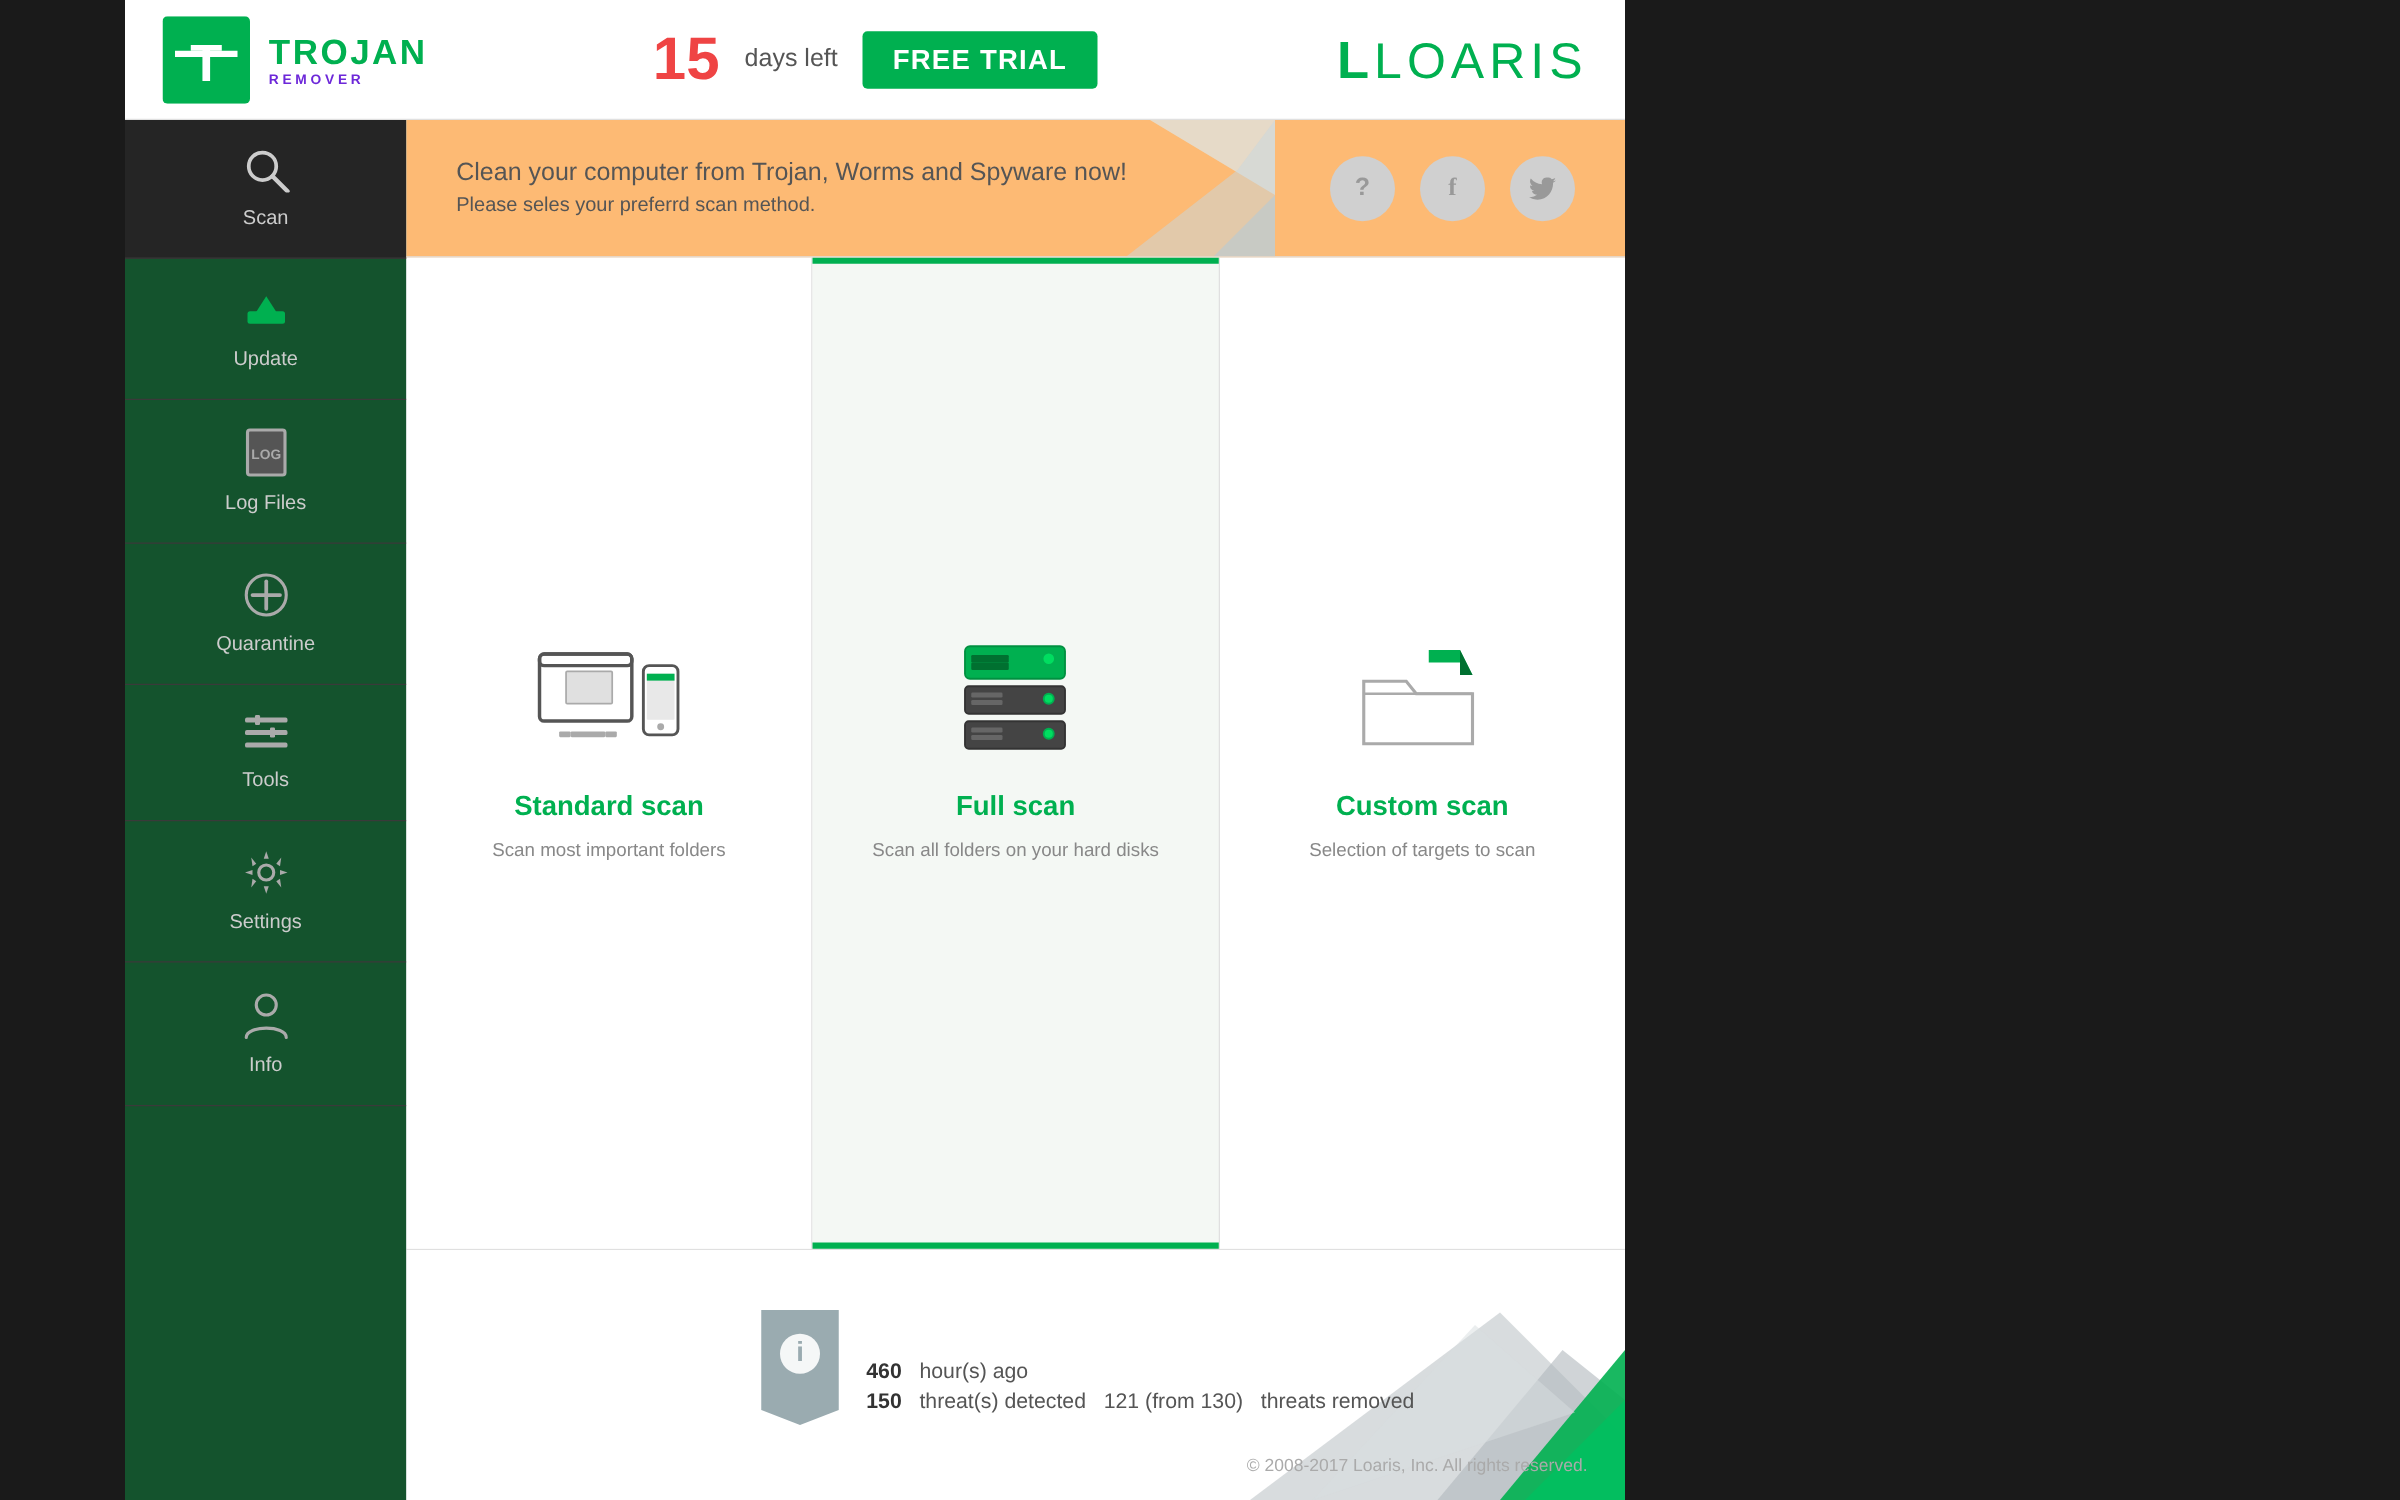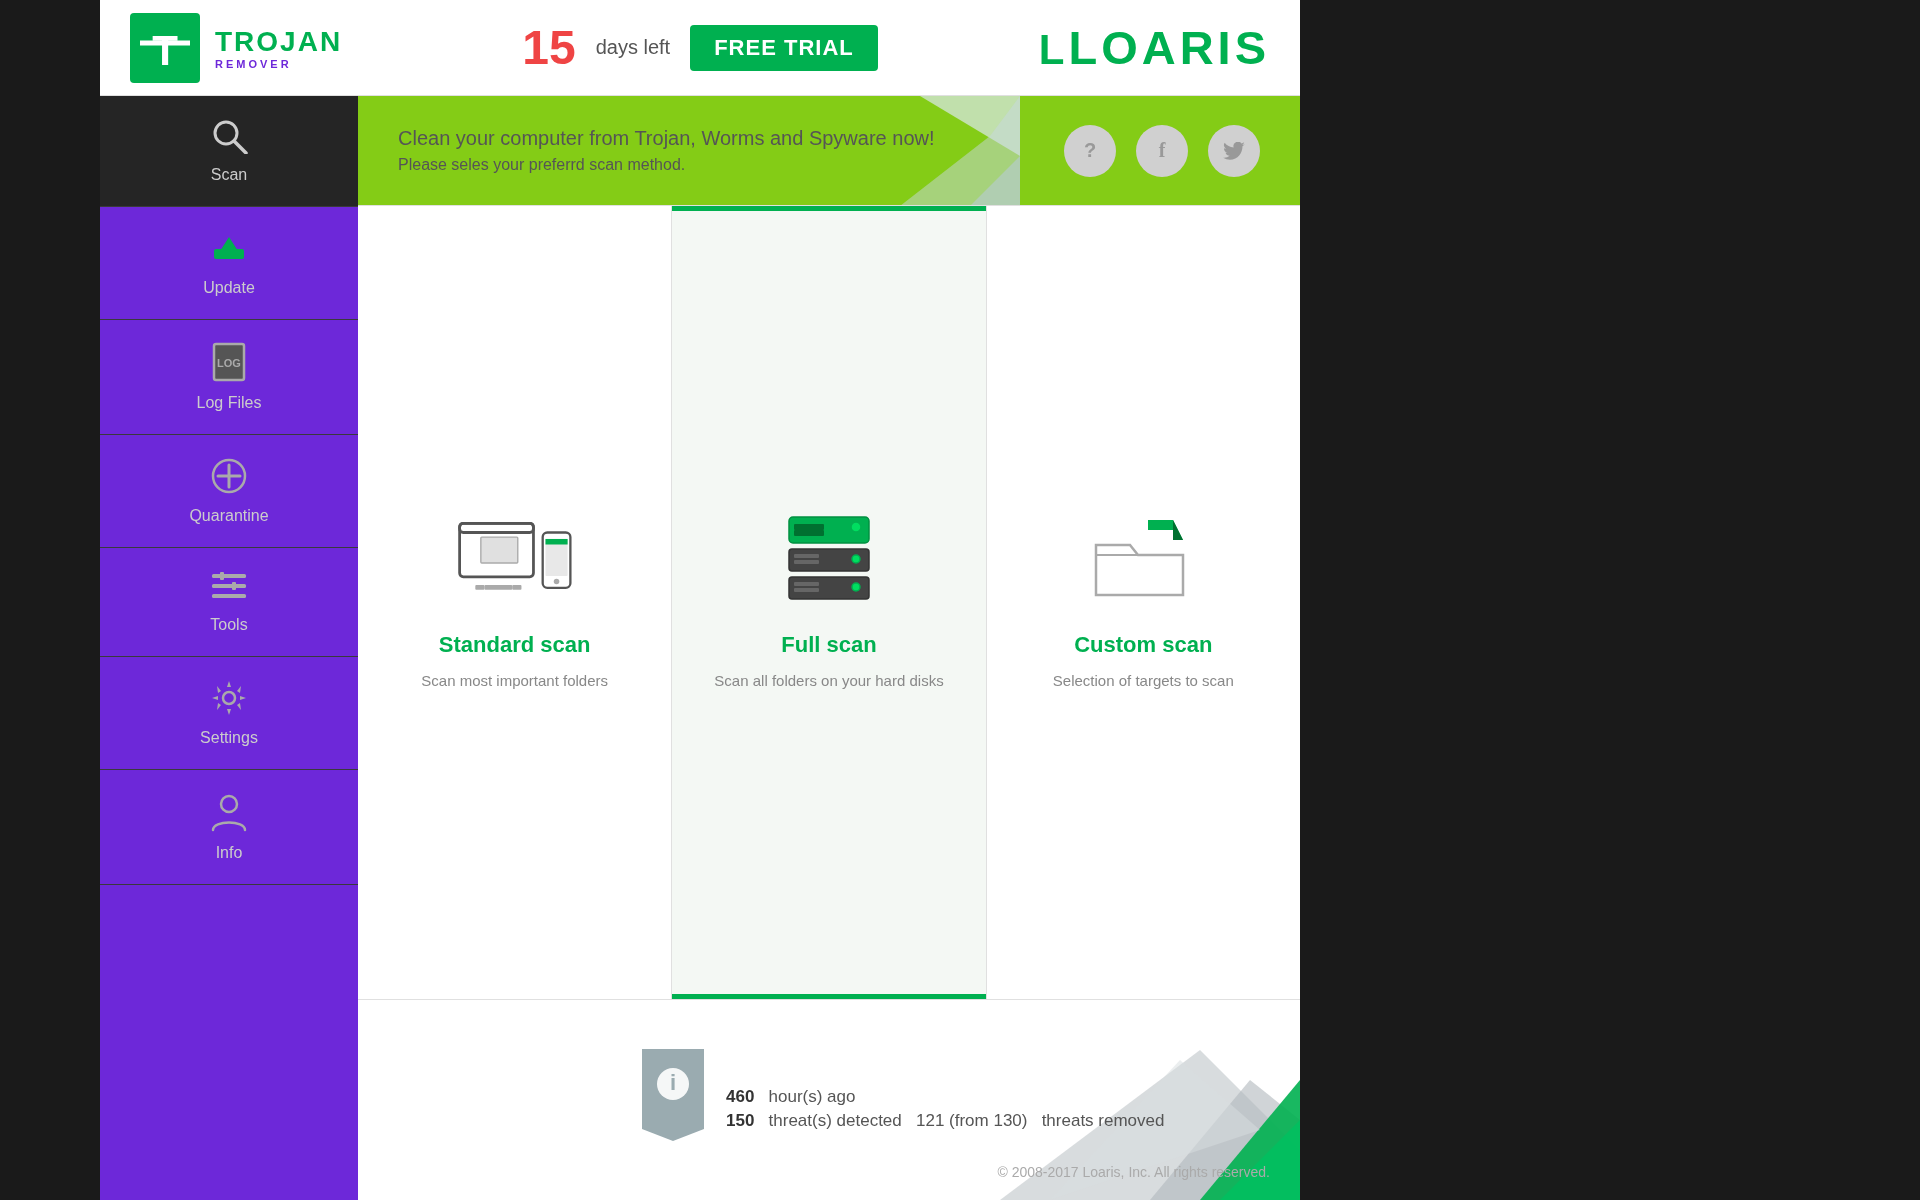--- a/index.html
+++ b/index.html
@@ -120,22 +120,22 @@
 
     
     .body-layout {
       display: flex;
       flex: 1;
       overflow: hidden;
     }
 
     
     .sidebar {
-      width: 258px;
-      background: #6d28d9;
+      width: 225px;
+      background: #14532d;
       display: flex;
       flex-direction: column;
       flex-shrink: 0;
     }
 
     .sidebar-item {
       display: flex;
       flex-direction: column;
       align-items: center;
       justify-content: center;
@@ -165,21 +165,21 @@
     
     .main-content {
       flex: 1;
       display: flex;
       flex-direction: column;
       overflow: hidden;
     }
 
     
     .banner {
-      background: #84cc16;
+      background: #fdba74;
       padding: 28px 40px;
       display: flex;
       align-items: center;
       justify-content: space-between;
       border-bottom: 1px solid #e0e0e0;
       position: relative;
       overflow: hidden;
       flex-shrink: 0;
       min-height: 110px;
     }
@@ -361,21 +361,21 @@
     </div>
 
     <div class="header-center">
       <span class="days-left">15</span>
       <span class="days-left-label">days left</span>
       <span class="free-trial-badge">FREE TRIAL</span>
     </div>
 
     <div class="header-right">
       <span class="loaris-logo">
-        <span style="color:#00b050; font-weight:900; font-size:42px;">L</span><span style="font-size:47px; letter-spacing:4px; font-weight:700;">LOARIS</span>
+        <span style="color:#00b050; font-weight:900; font-size:42px;">L</span><span style="font-size:40px; letter-spacing:4px; font-weight:400;">LOARIS</span>
       </span>
     </div>
   </div>
 
   <div class="body-layout">
 
     <div class="sidebar">
 
       <div class="sidebar-item active">
         <div class="sidebar-item-icon">

